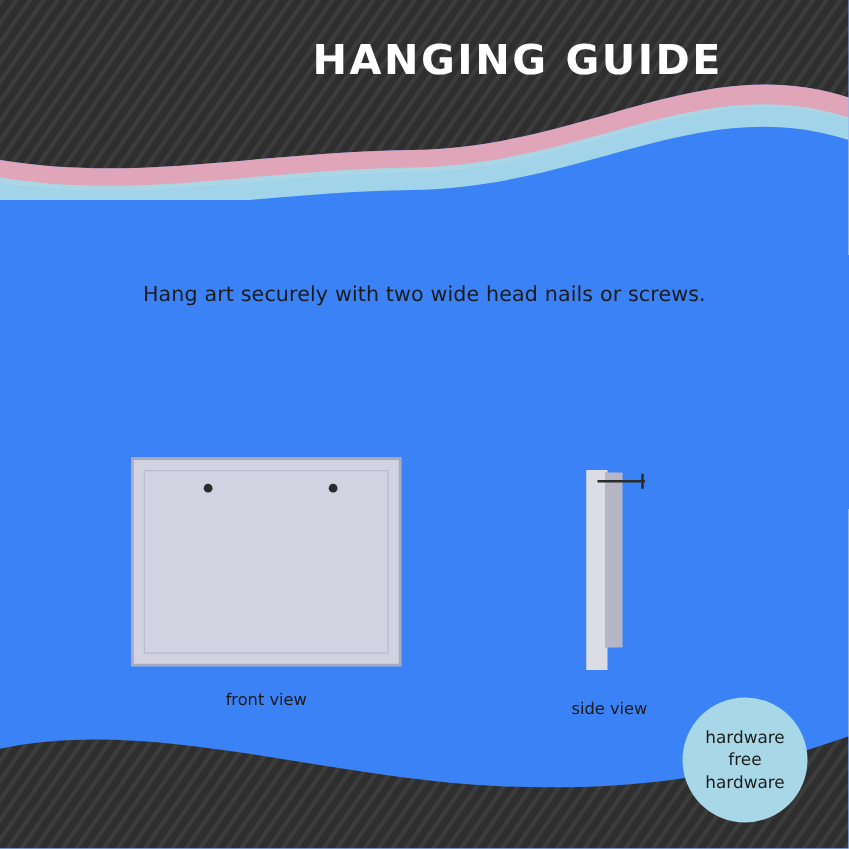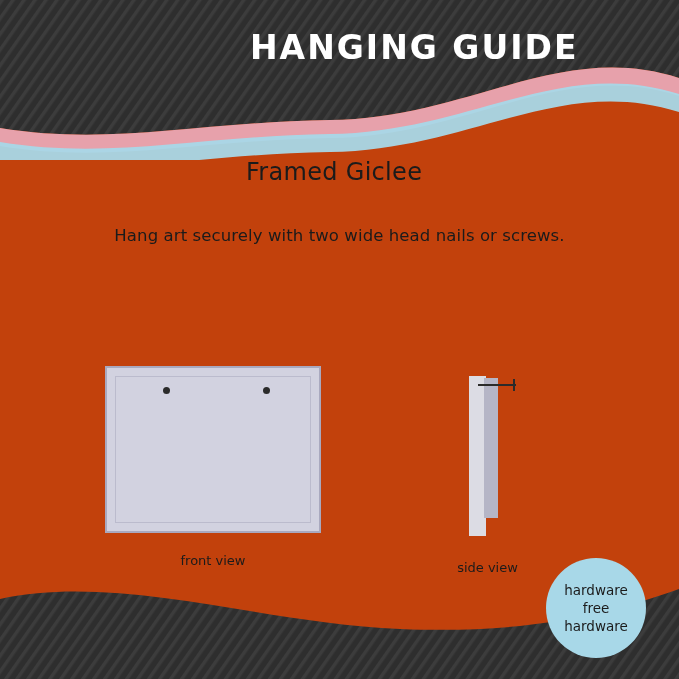--- a/index.html
+++ b/index.html
@@ -8,21 +8,21 @@
     background: #ffffff;
   }
   body {
     font-family: "DejaVu Sans", sans-serif;
   }
   .page {
     position: relative;
     width: 679px;
     height: 679px;
     overflow: hidden;
-    background: #c2410c;
+    background: #3b82f6;
   }
 
   
   .top-banner {
     position: absolute;
     left: 0; top: 0;
     width: 679px;
     height: 160px;
     overflow: hidden;
   }
@@ -255,21 +255,20 @@
       </defs>
       <path d="M0,0 L679,0 L679,78 C560,40 470,118 330,120 C200,122 110,146 0,128 Z" fill="url(#stripes)"></path>
       <path d="M0,128 C110,146 200,122 330,120 C470,118 560,40 679,78 L679,96 C560,58 470,136 330,138 C200,140 110,164 0,146 Z" fill="#e9a7b4" opacity="0.95"></path>
       <path d="M0,142 C110,160 200,136 330,134 C470,132 560,56 679,94 L679,112 C560,74 470,150 330,152 C200,154 110,178 0,160 Z" fill="#a8d8e8" opacity="0.95"></path>
     </svg>
   </div>
 
   <div class="header-title">HANGING GUIDE</div>
 
 
-  <div class="subtitle">Framed Giclee</div>
 
   <div class="lead">Hang art securely with two wide head nails or screws.</div>
 
 
   <div class="front-view">
     <div class="front-view-inner"></div>
     <div class="screw-dot screw-left"></div>
     <div class="screw-dot screw-right"></div>
   </div>
   <div class="view-label label-front">front view</div>

